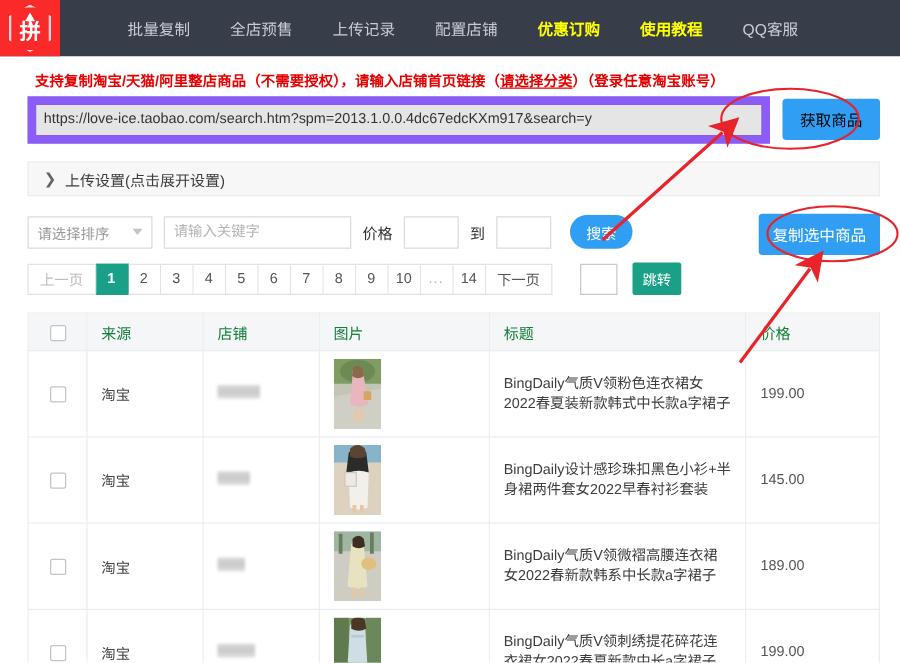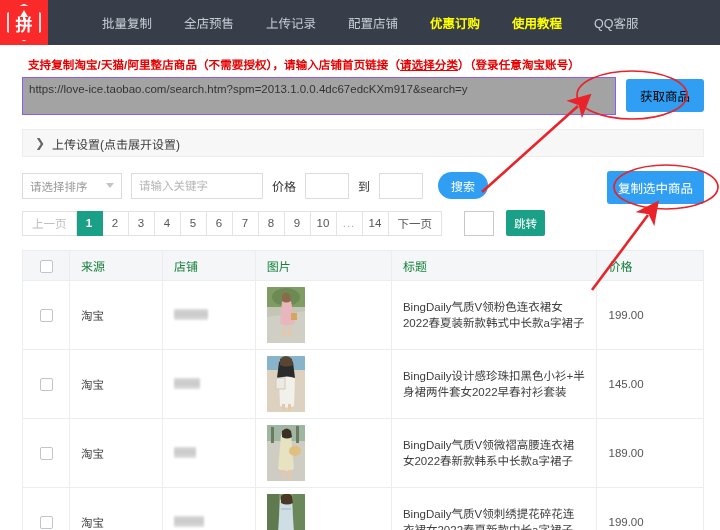--- a/index.html
+++ b/index.html
@@ -92,22 +92,22 @@
   .notice u { text-decoration: underline; }
 
   .urlrow {
     display: flex; align-items: flex-start;
     padding: 0 6px 0 12px;
     gap: 10px;
   }
   .urlbox {
     flex: 1;
     height: 38px;
-    border: 1px solid #8b5cf6;
-    background: #a3a3a3;
+    border: 7px solid #8b5cf6;
+    background: #e5e5e5;
     font-size: 11.5px;
     color: #333;
     padding: 4px 6px;
     resize: none;
     line-height: 15px;
     outline: none;
     font-family: "Liberation Sans", sans-serif;
     overflow: hidden;
   }
   .btn-blue {
@@ -157,21 +157,21 @@
     color: #999; font-size: 11.5px;
     cursor: pointer;
   }
   .caret {
     width: 0; height: 0;
     border-left: 4px solid transparent;
     border-right: 4px solid transparent;
     border-top: 5px solid #c4c4c4;
   }
   .kw {
-    width: 132px; height: 26px;
+    width: 150px; height: 26px;
     border: 1px solid #dcdcdc;
     background: #fff;
     padding: 0 7px;
     color: #999; font-size: 11.5px;
     outline: none;
     font-family: "Liberation Sans", sans-serif;
   }
   .kw::placeholder { color: #b5b5b5; }
   .lbl { font-size: 12px; color: #333; }
   .pricein {

